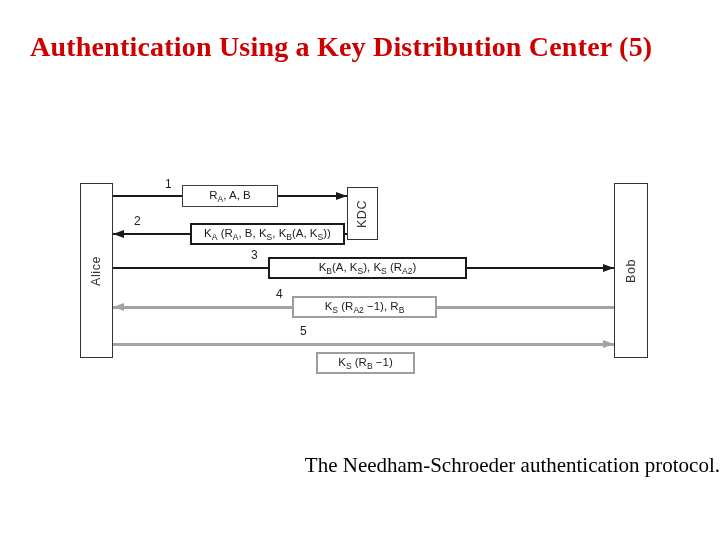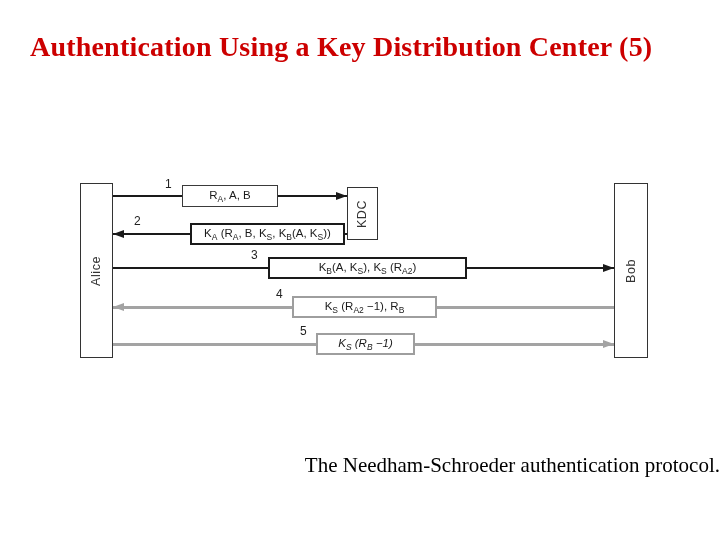--- a/index.html
+++ b/index.html
@@ -68,21 +68,21 @@
     font:11.5px "Liberation Sans",sans-serif;color:#1b1b1b;white-space:nowrap;
   }
   .mbox sub{font-size:8.5px;line-height:1;vertical-align:-2.5px;}
   .mbox.thin{border:1.2px solid #3a3a3a;}
   .mbox.dark{border:2px solid var(--box-border-dark,#1a1a1a);}
   .mbox.gray{border:2px solid var(--box-border-gray,#9e9e9e);}
   .b1{left:182px;top:185px;width:96px;}
   .b2{left:151px;top:223px;width:155px;margin-left:39px;}
   .b3{left:268px;top:257px;width:199px;}
   .b4{left:292px;top:296px;width:145px;}
-  .b5{left:316px;top:333px;width:99px;font-style:italic;}
+  .b5{left:316px;top:352px;width:99px;}
 
   
   .mnum{position:absolute;font:12px "Liberation Sans",sans-serif;color:#222;}
   .n1{left:165px;top:177px;}
   .n2{left:134px;top:214px;}
   .n3{left:251px;top:248px;}
   .n4{left:276px;top:287px;}
   .n5{left:300px;top:324px;}
 </style>
 </head>

